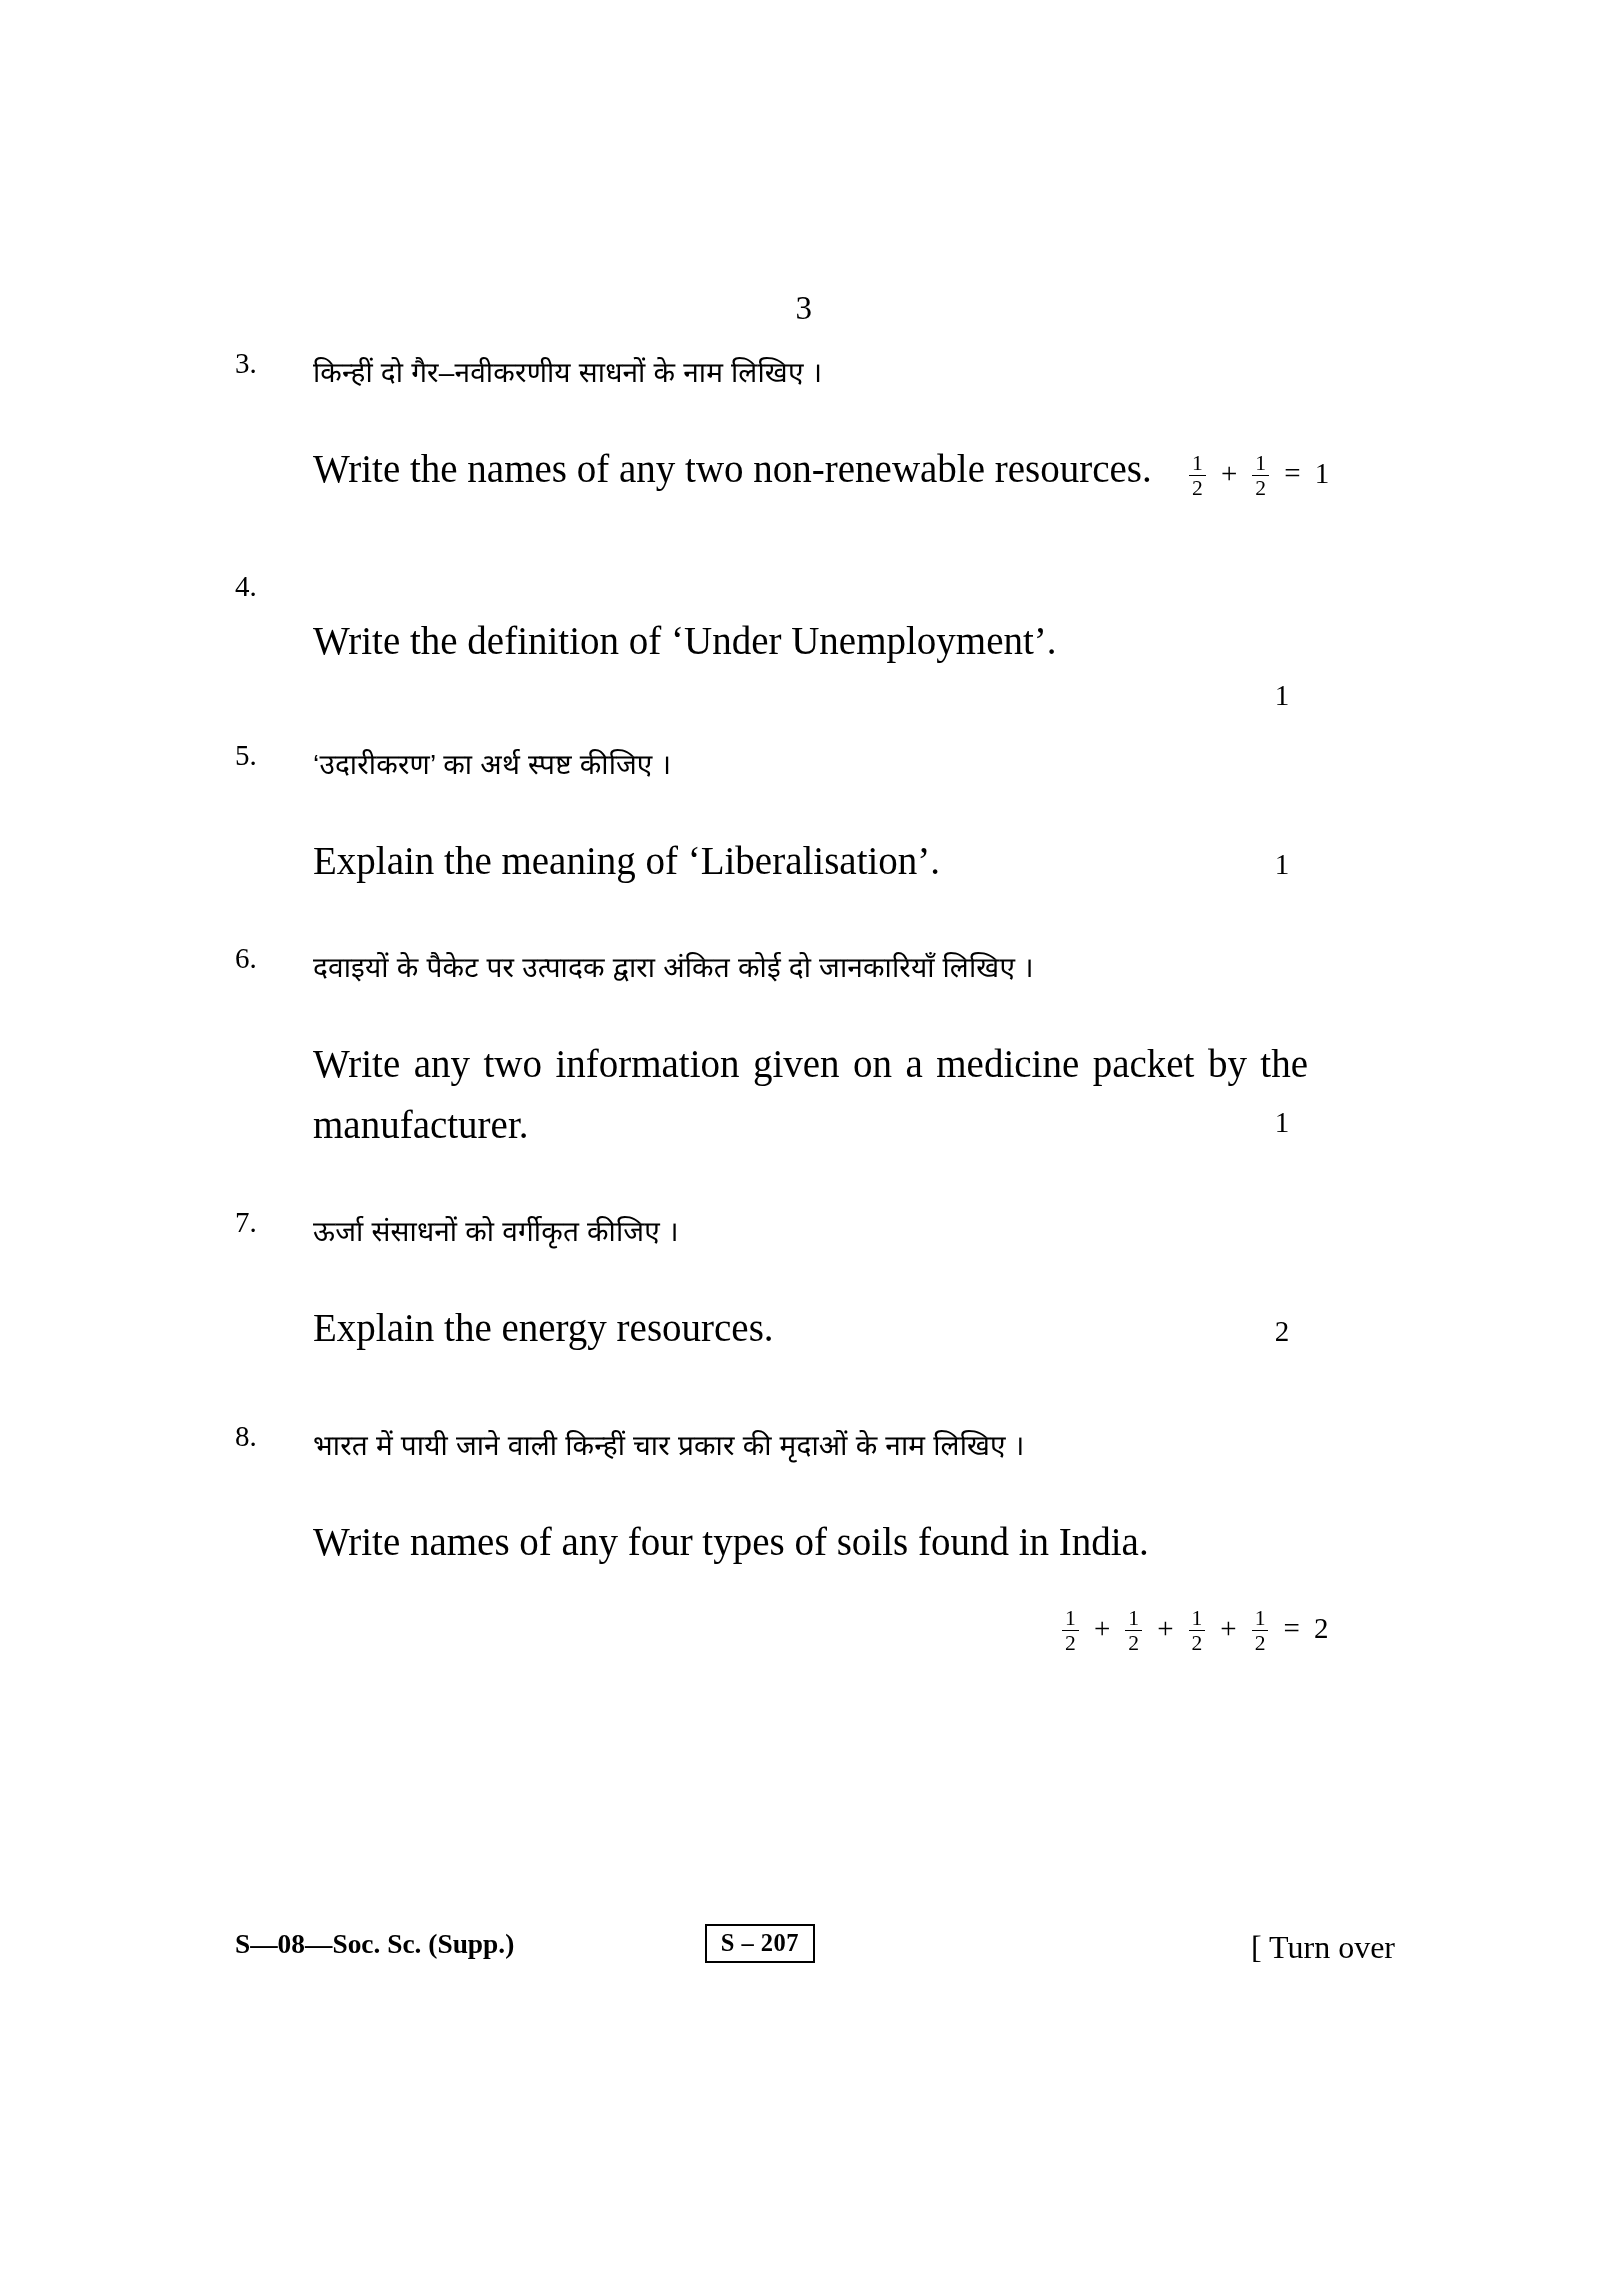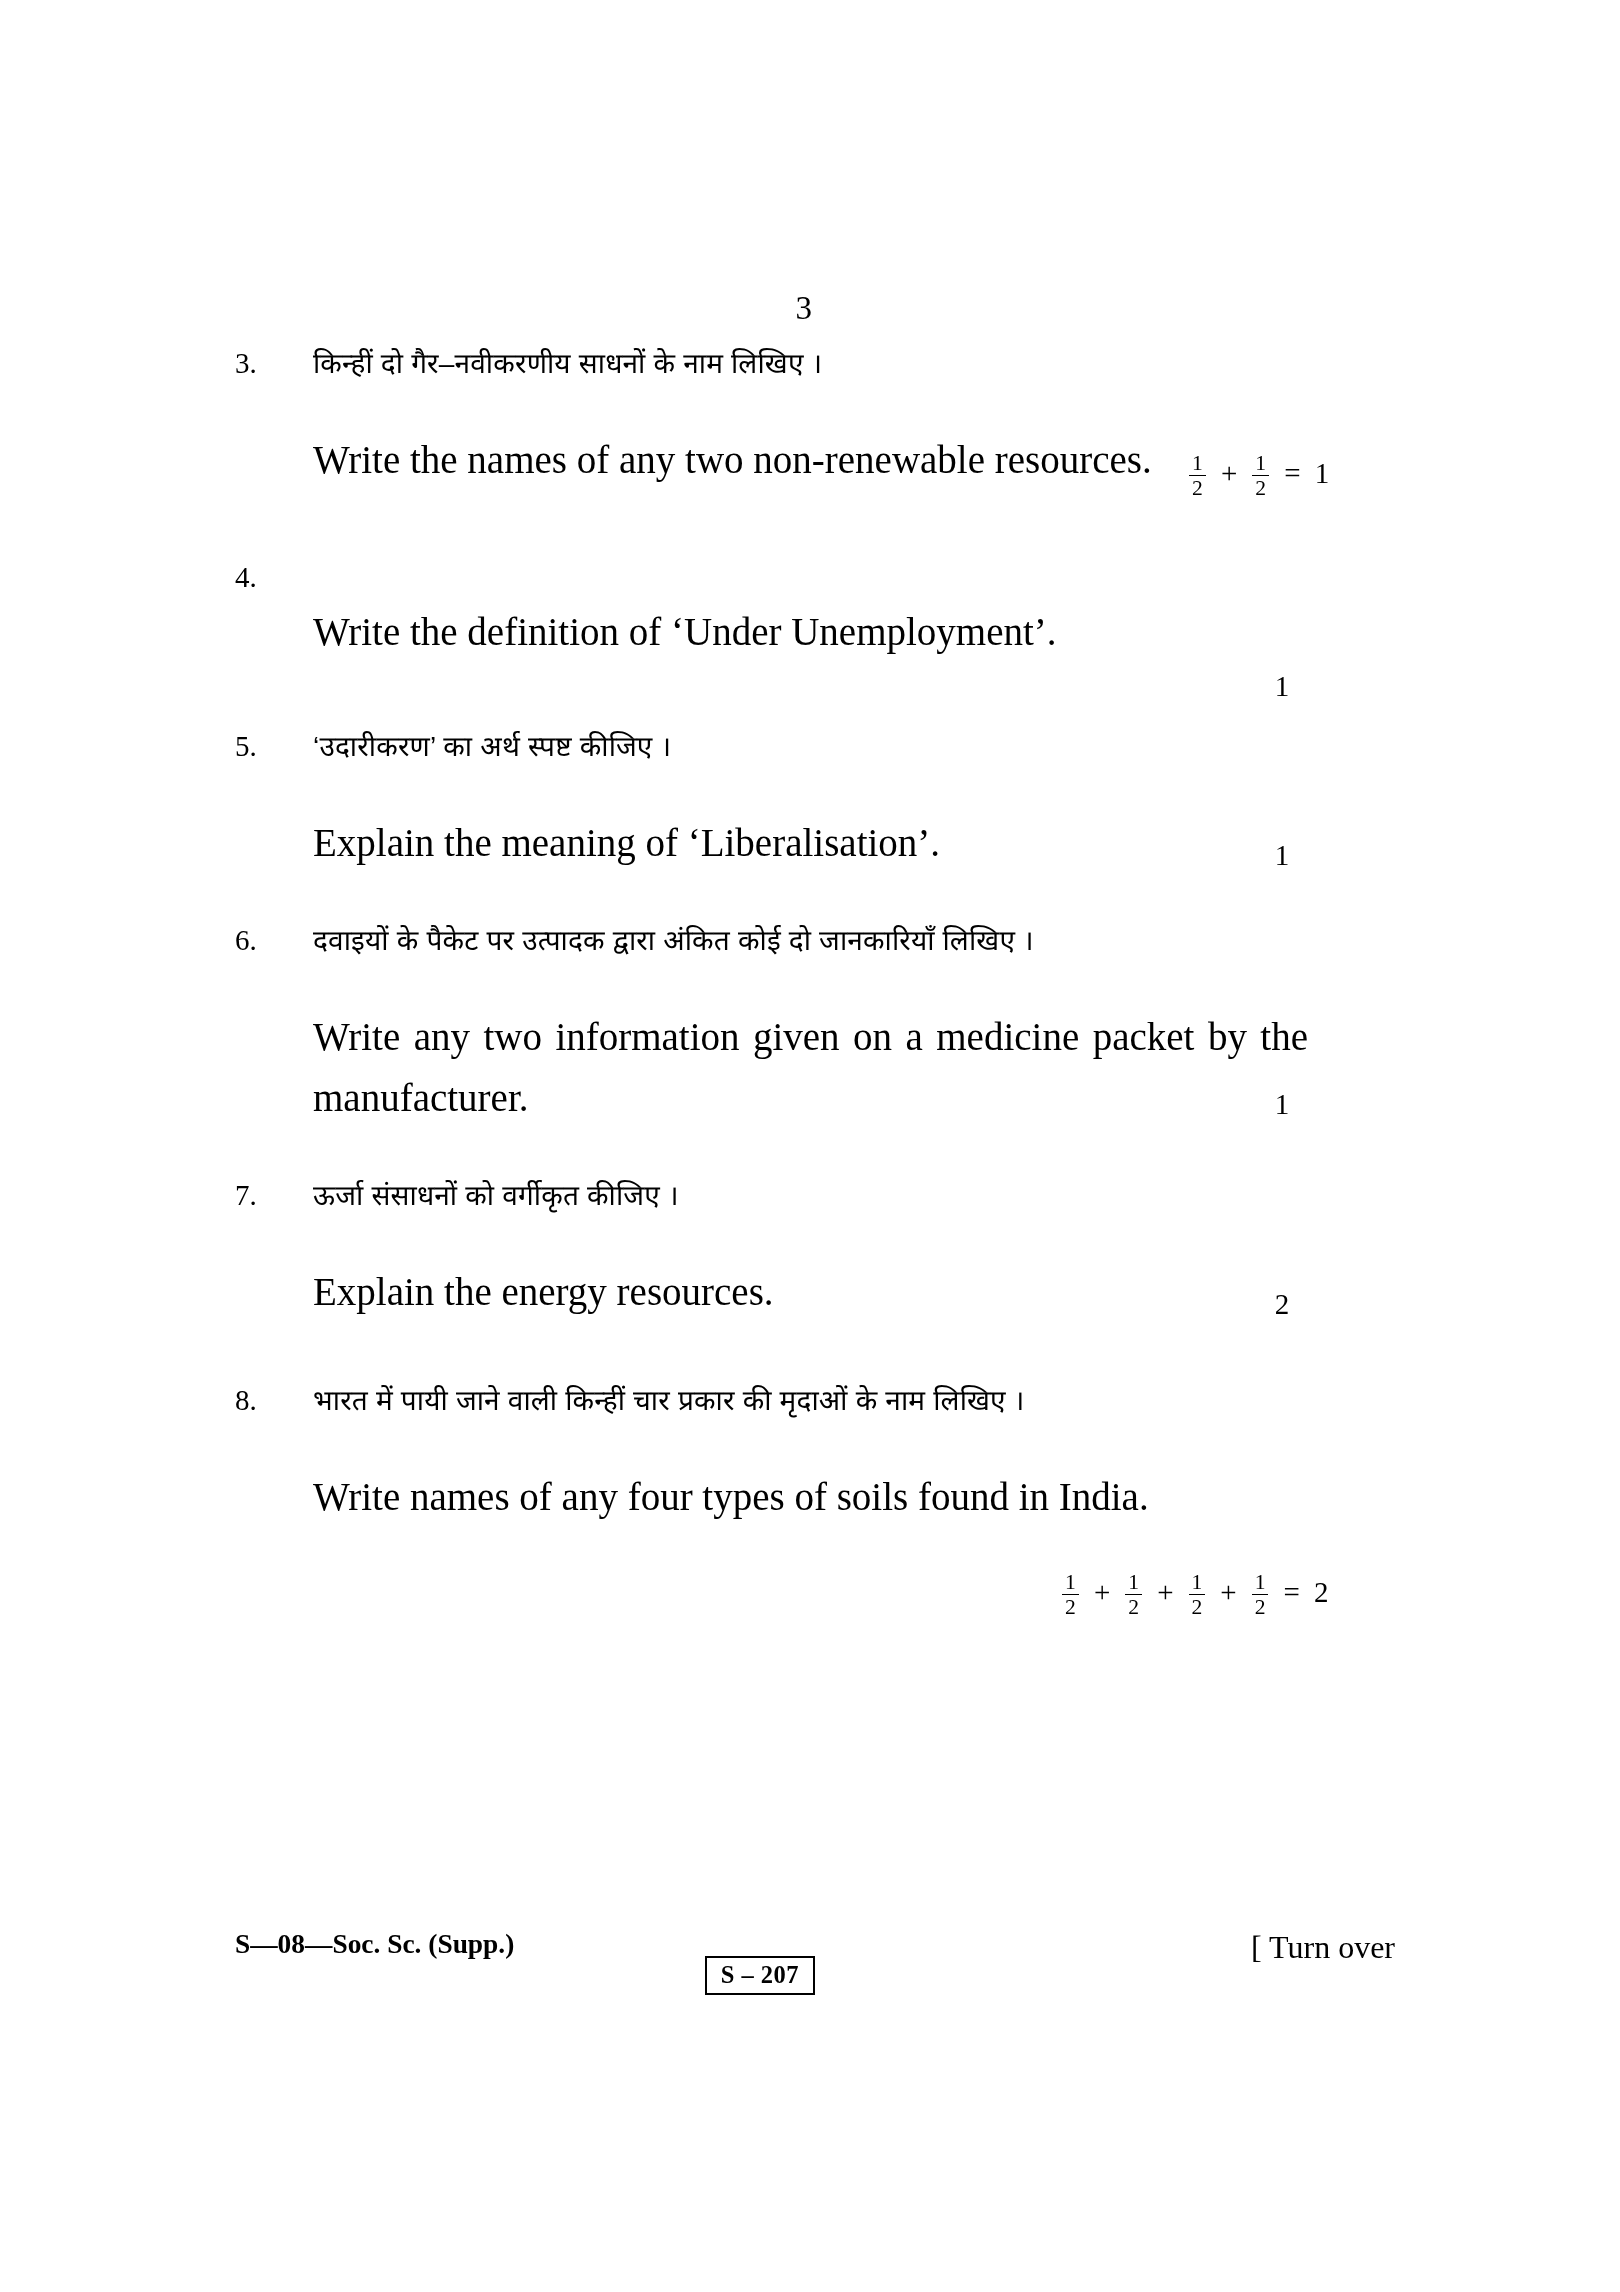--- a/index.html
+++ b/index.html
@@ -63,20 +63,21 @@
     flex: 1 1 auto;
     min-width: 0;
   }
 
   .hi {
     font-family: "Liberation Sans", "DejaVu Sans", sans-serif;
     font-size: 28px;
     line-height: 1.5;
     letter-spacing: 0.2px;
     white-space: nowrap;
+    margin-top: 9px;
   }
 
   .en {
     font-size: 39px;
     line-height: 1.55;
     font-family: "Liberation Serif", "DejaVu Serif", serif;
   }
   .en.justify {
     text-align: justify;
     text-align-last: left;
@@ -134,21 +135,20 @@
     left: 0;
     top: 0;
     font-weight: bold;
     font-size: 27.4px;
     white-space: nowrap;
   }
   .footer-center {
     position: absolute;
     left: 470px;
     top: -4.9px;
-    margin-top: 32px;
   }
   .code-box {
     display: inline-block;
     border: 2.9px solid #000;
     padding: 2px 13.7px 3.9px 13.7px;
     font-weight: bold;
     font-size: 24.5px;
     letter-spacing: 0.5px;
     line-height: 1.2;
   }

